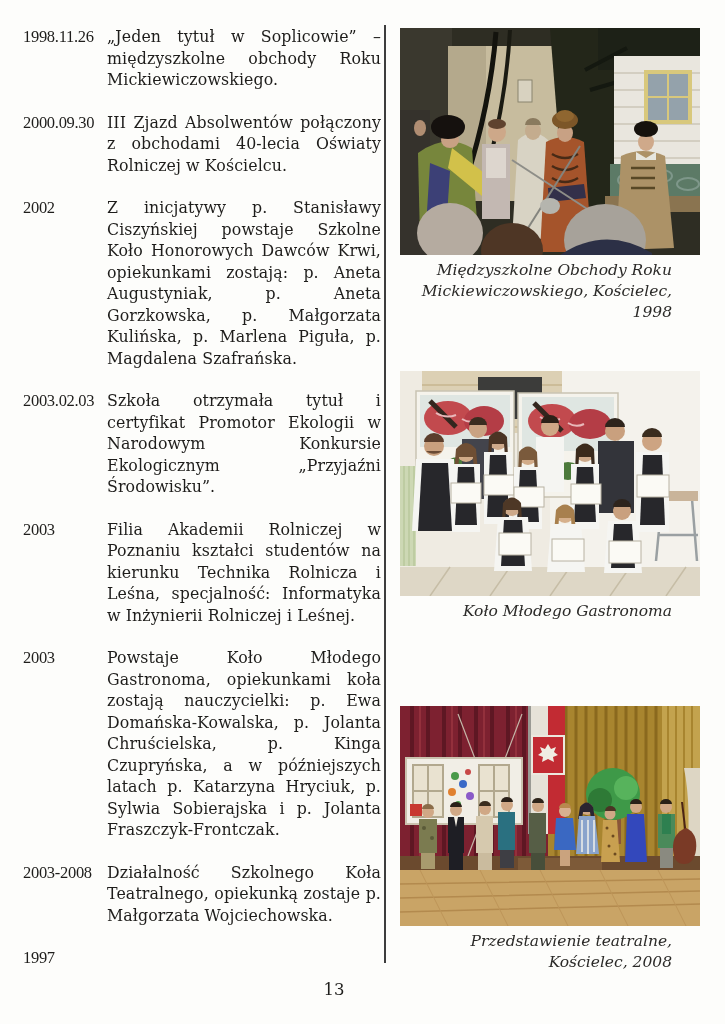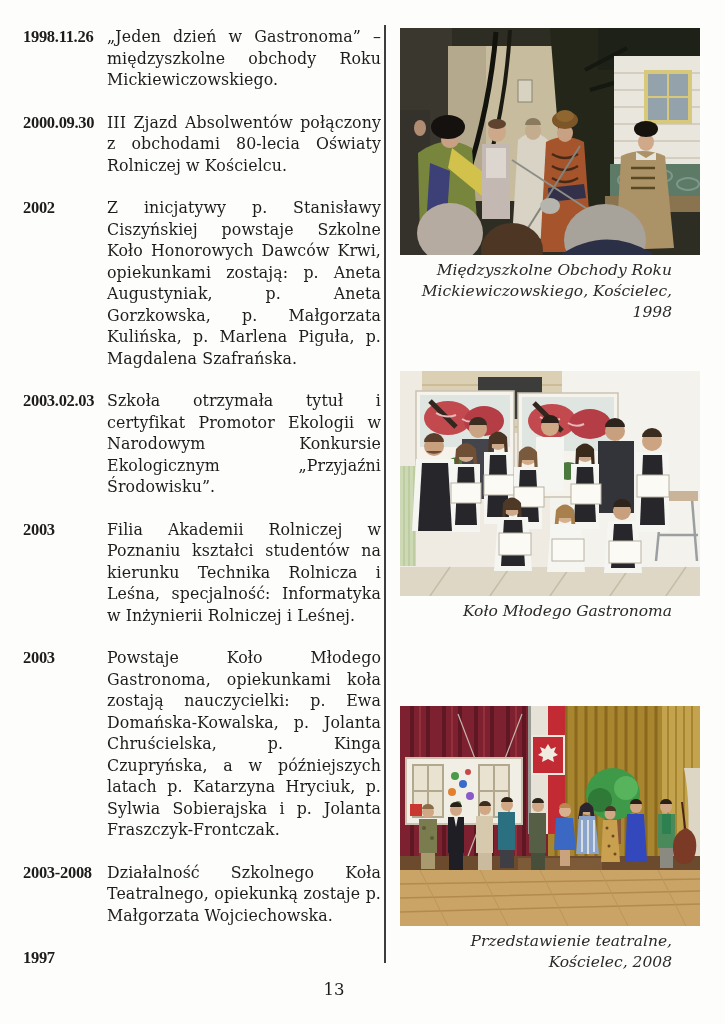--- a/index.html
+++ b/index.html
@@ -5,21 +5,21 @@
   html,body { margin:0; padding:0; }
   .page {
     position:relative; width:725px; height:1024px;
     background:#fdfdfb; overflow:hidden;
     font-family:"DejaVu Serif","Liberation Serif",serif;
     color:#1e1d1b;
   }
   .timeline { position:absolute; left:23px; top:26px; width:358px; }
   .entry { display:flex; margin-bottom:21px; }
   .entry-date {
-    flex:0 0 84px; font-family:"Liberation Serif",serif; font-weight:700;
+    flex:0 0 84px; font-family:"Liberation Serif",serif; font-weight:400;
     font-size:16.5px; line-height:21.5px; letter-spacing:-0.3px; white-space:nowrap;
   }
   .entry-text {
     flex:1; text-align:justify; font-size:15.8px; line-height:21.5px; letter-spacing:0.1px;
   }
   .divider {
     position:absolute; left:384px; top:25px; width:2px; height:938px; background:#3d3d3d;
   }
   .photo-fig { position:absolute; left:400px; width:276px; margin:0; }
   .fig-1 { top:28px; }
@@ -35,25 +35,25 @@
   }
 </style>
 </head>
 <body>
 
 <div class="page">
 
   <div class="timeline">
     <div class="entry">
       <div class="entry-date">1998.11.26</div>
-      <div class="entry-text">„Jeden dzień w Gastronoma” – międzyszkolne obchody Roku Mickiewiczowskiego.</div>
+      <div class="entry-text">„Jeden tytuł w Soplicowie” – międzyszkolne obchody Roku Mickiewiczowskiego.</div>
     </div>
     <div class="entry">
       <div class="entry-date">2000.09.30</div>
-      <div class="entry-text">III Zjazd Absolwentów połączony z obchodami 80-lecia Oświaty Rolniczej w Kościelcu.</div>
+      <div class="entry-text">III Zjazd Absolwentów połączony z obchodami 40-lecia Oświaty Rolniczej w Kościelcu.</div>
     </div>
     <div class="entry">
       <div class="entry-date">2002</div>
       <div class="entry-text">Z inicjatywy p. Stanisławy Ciszyńskiej powstaje Szkolne Koło Honorowych Dawców Krwi, opiekunkami zostają: p. Aneta Augustyniak, p. Aneta Gorzkowska, p. Małgorzata Kulińska, p. Marlena Piguła, p. Magdalena Szafrańska.</div>
     </div>
     <div class="entry">
       <div class="entry-date">2003.02.03</div>
       <div class="entry-text">Szkoła otrzymała tytuł i certyfikat Promotor Ekologii w Narodowym Konkursie Ekologicznym „Przyjaźni Środowisku”.</div>
     </div>
     <div class="entry">

